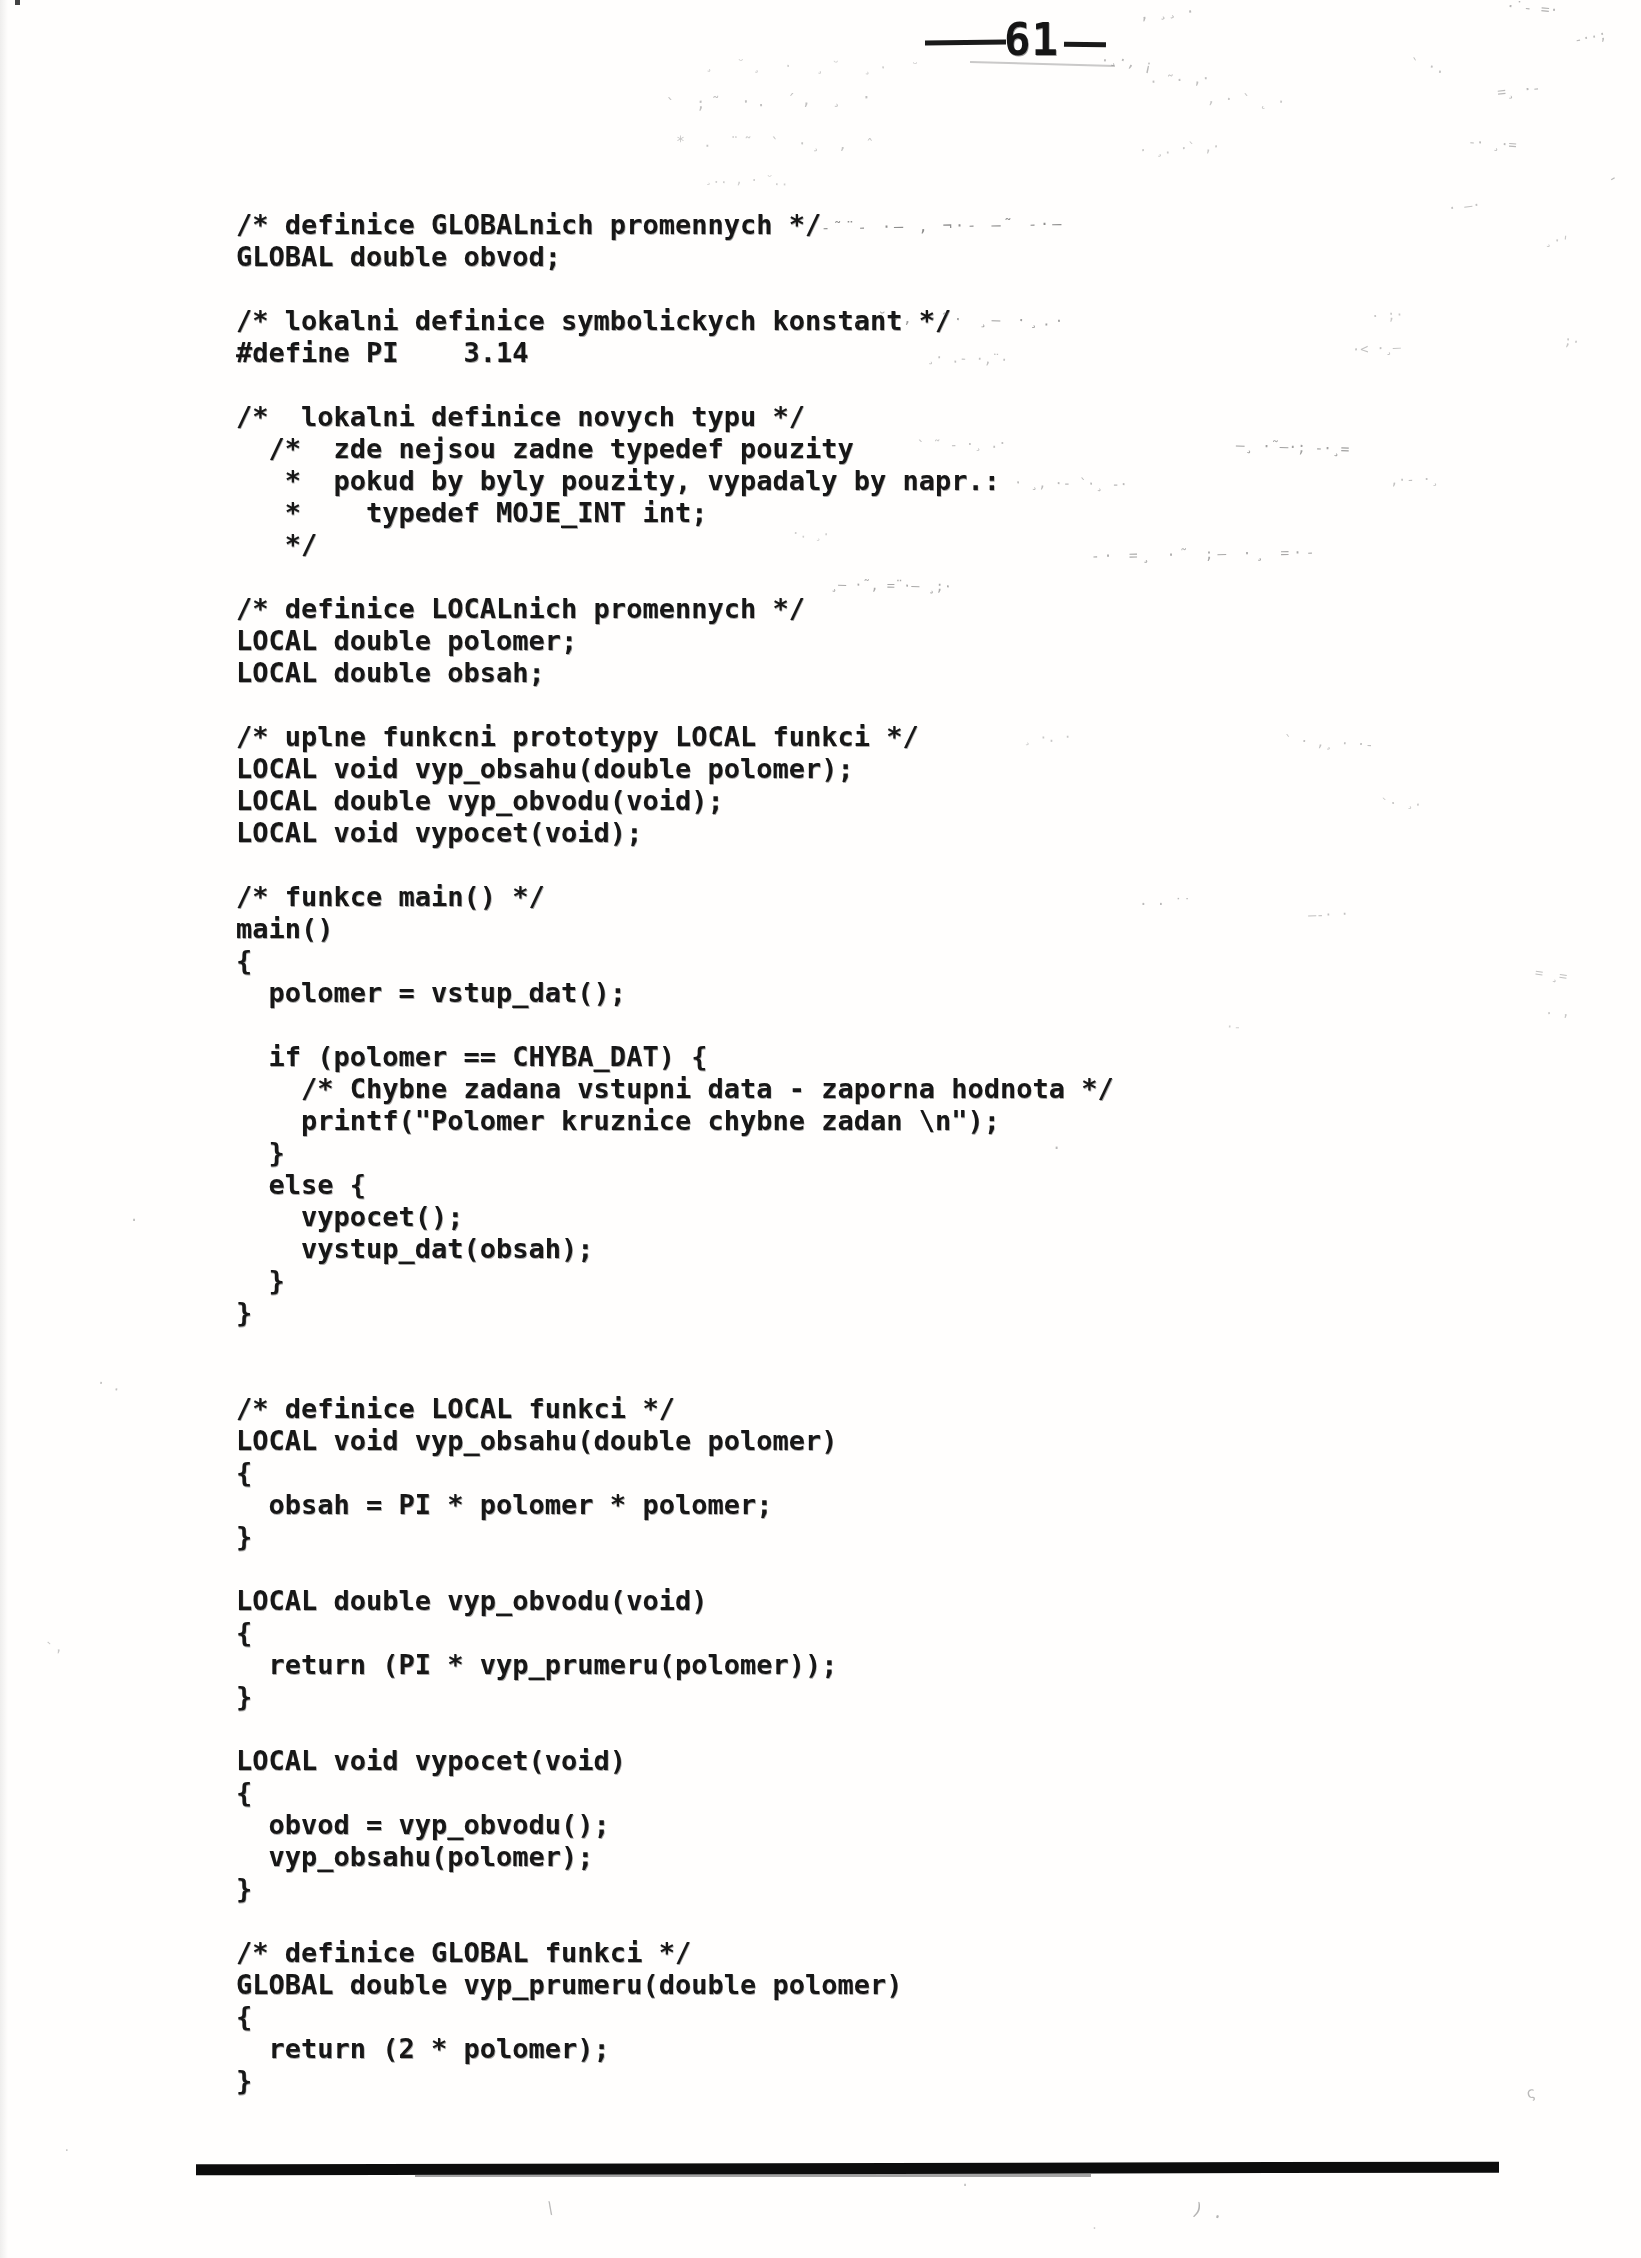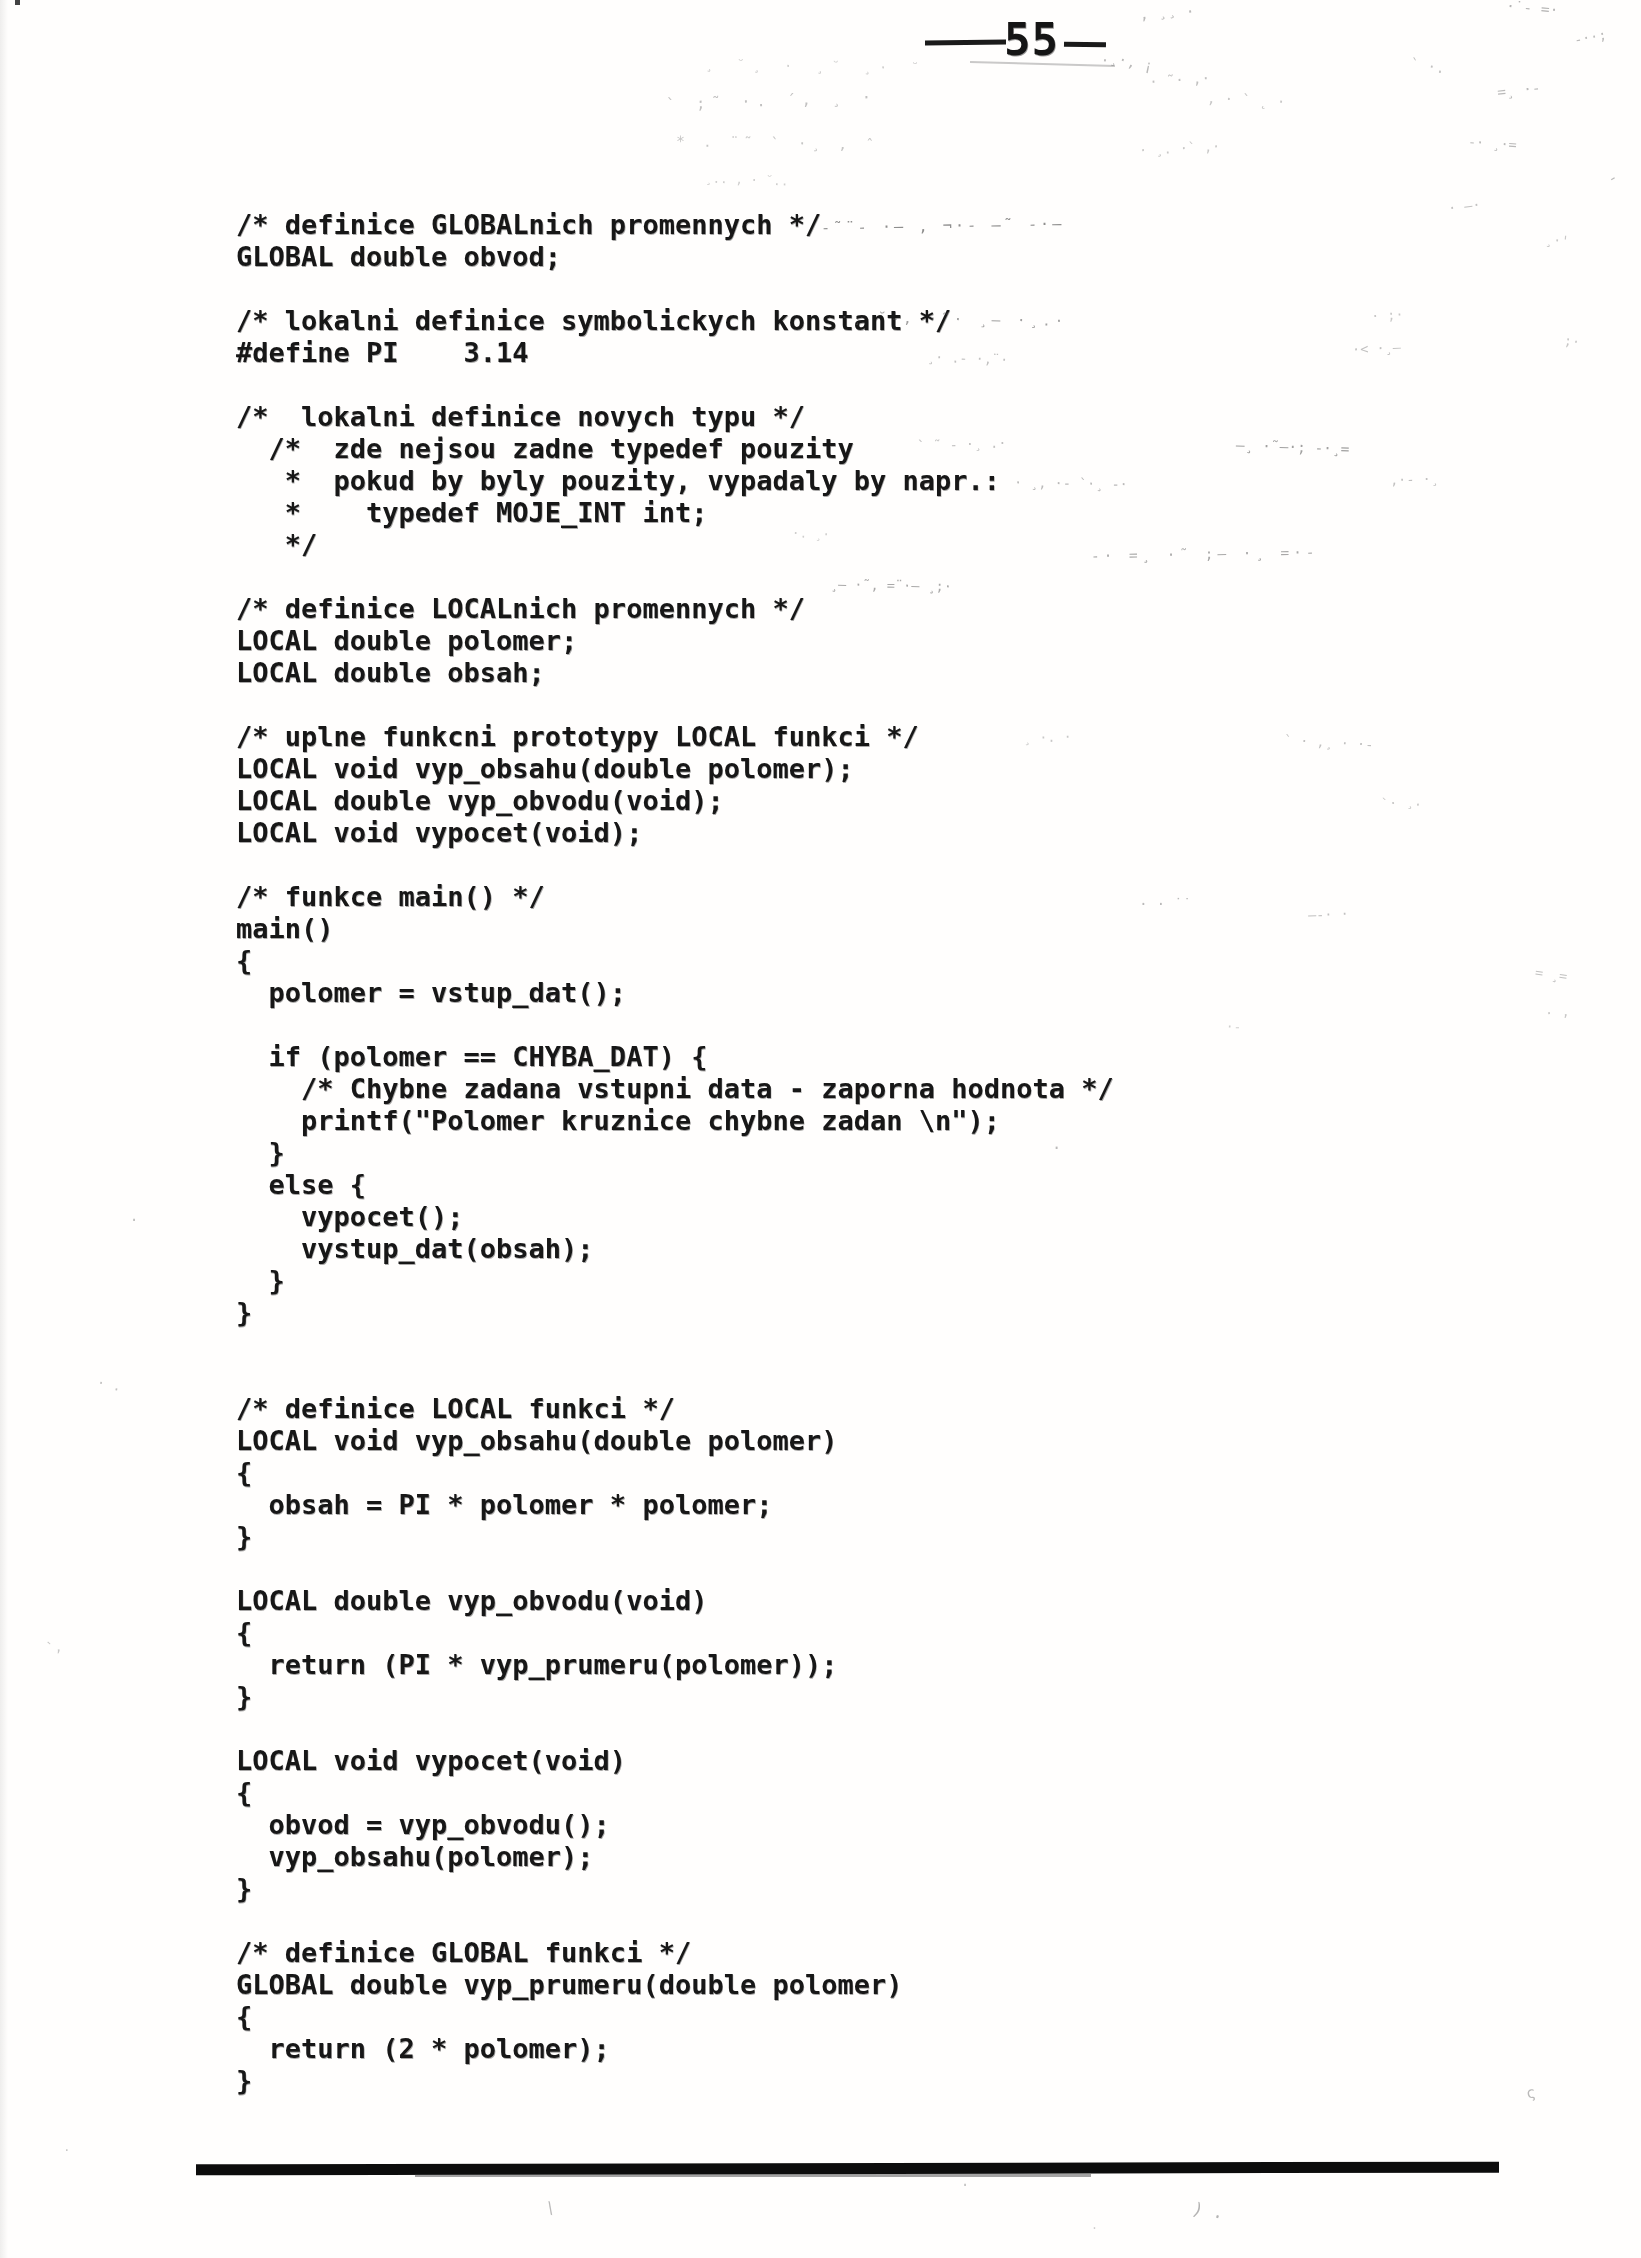--- a/index.html
+++ b/index.html
@@ -76,21 +76,21 @@
 </head>
 <body>
 
 <div class="page">
 
   <div class="edge-shade"></div>
   <div class="corner-mark"></div>
 
   <div class="page-number-group">
     <div class="dash-left"></div>
-    <div class="page-number">55</div>
+    <div class="page-number">61</div>
     <div class="dash-right"></div>
     <div class="dash-under"></div>
   </div>
 
   <div class="code-listing"><div class="code-line">/* definice GLOBALnich promennych */</div><div class="code-line">GLOBAL double obvod;</div><div class="code-line">&nbsp;</div><div class="code-line">/* lokalni definice symbolickych konstant */</div><div class="code-line">#define PI    3.14</div><div class="code-line">&nbsp;</div><div class="code-line">/*  lokalni definice novych typu */</div><div class="code-line">  /*  zde nejsou zadne typedef pouzity</div><div class="code-line">   *  pokud by byly pouzity, vypadaly by napr.:</div><div class="code-line">   *    typedef MOJE_INT int;</div><div class="code-line">   */</div><div class="code-line">&nbsp;</div><div class="code-line">/* definice LOCALnich promennych */</div><div class="code-line">LOCAL double polomer;</div><div class="code-line">LOCAL double obsah;</div><div class="code-line">&nbsp;</div><div class="code-line">/* uplne funkcni prototypy LOCAL funkci */</div><div class="code-line">LOCAL void vyp_obsahu(double polomer);</div><div class="code-line">LOCAL double vyp_obvodu(void);</div><div class="code-line">LOCAL void vypocet(void);</div><div class="code-line">&nbsp;</div><div class="code-line">/* funkce main() */</div><div class="code-line">main()</div><div class="code-line">{</div><div class="code-line">  polomer = vstup_dat();</div><div class="code-line">&nbsp;</div><div class="code-line">  if (polomer == CHYBA_DAT) {</div><div class="code-line">    /* Chybne zadana vstupni data - zaporna hodnota */</div><div class="code-line">    printf("Polomer kruznice chybne zadan \n");</div><div class="code-line">  }</div><div class="code-line">  else {</div><div class="code-line">    vypocet();</div><div class="code-line">    vystup_dat(obsah);</div><div class="code-line">  }</div><div class="code-line">}</div><div class="code-line">&nbsp;</div><div class="code-line">&nbsp;</div><div class="code-line">/* definice LOCAL funkci */</div><div class="code-line">LOCAL void vyp_obsahu(double polomer)</div><div class="code-line">{</div><div class="code-line">  obsah = PI * polomer * polomer;</div><div class="code-line">}</div><div class="code-line">&nbsp;</div><div class="code-line">LOCAL double vyp_obvodu(void)</div><div class="code-line">{</div><div class="code-line">  return (PI * vyp_prumeru(polomer));</div><div class="code-line">}</div><div class="code-line">&nbsp;</div><div class="code-line">LOCAL void vypocet(void)</div><div class="code-line">{</div><div class="code-line">  obvod = vyp_obvodu();</div><div class="code-line">  vyp_obsahu(polomer);</div><div class="code-line">}</div><div class="code-line">&nbsp;</div><div class="code-line">/* definice GLOBAL funkci */</div><div class="code-line">GLOBAL double vyp_prumeru(double polomer)</div><div class="code-line">{</div><div class="code-line">  return (2 * polomer);</div><div class="code-line">}</div></div>
 
   <div class="bottom-rule"></div>
   <div class="bottom-rule-fringe"></div>
 
   <div id="noise-layer">

